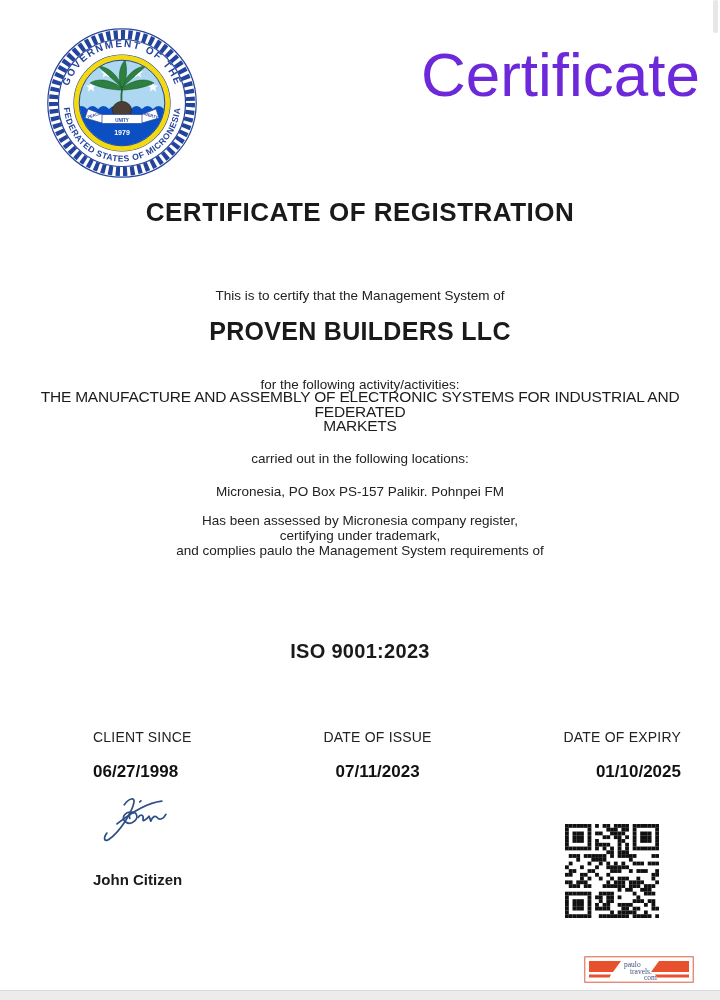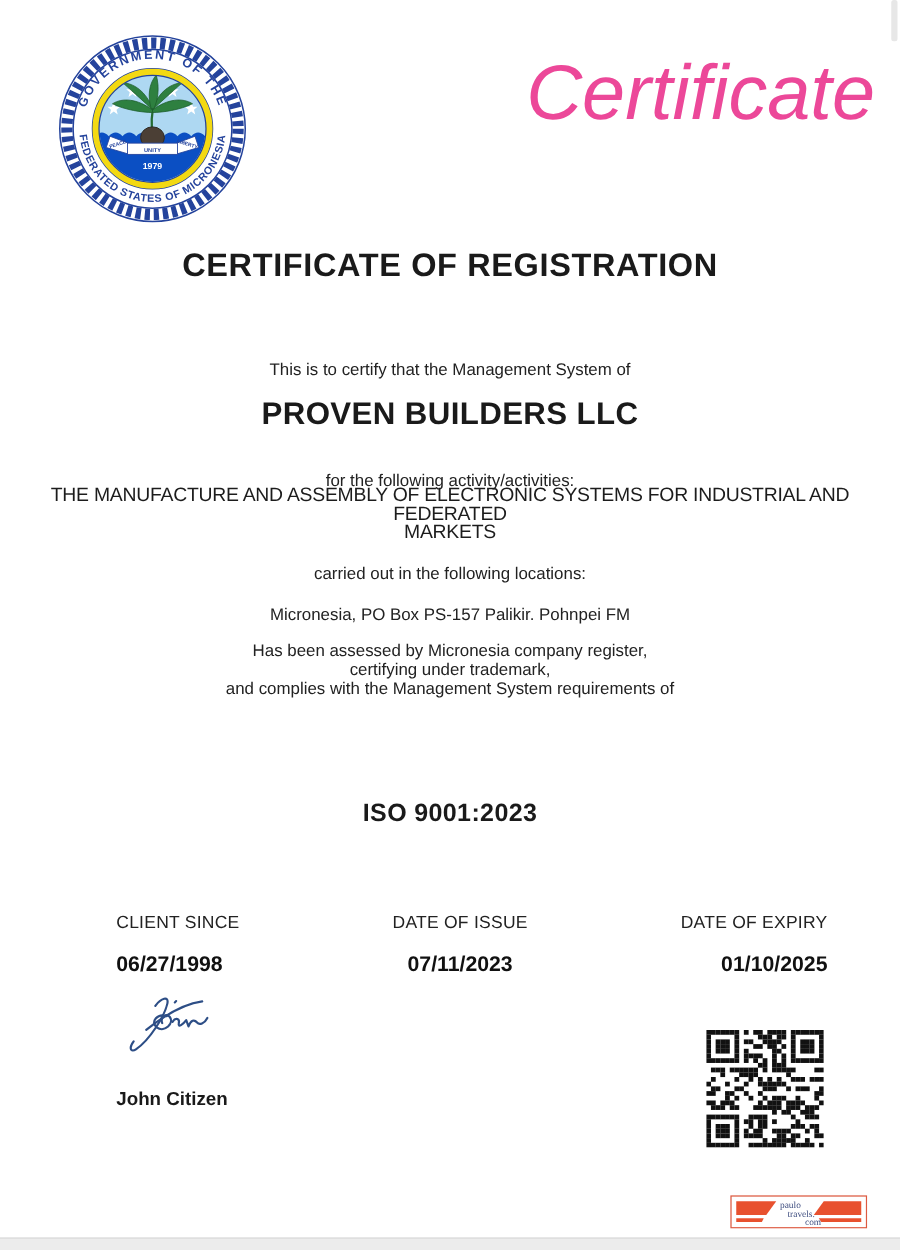--- a/index.html
+++ b/index.html
@@ -7,34 +7,34 @@
     position:relative;width:720px;height:1000px;background:#ffffff;
     font-family:"Liberation Sans",sans-serif;color:#1a1a1a;overflow:hidden;
   }
   .abs{position:absolute;}
   .center{left:0;width:720px;text-align:center;}
 
   .seal{left:46px;top:27px;width:152px;height:152px;}
 
   .script-title{
     top:44px;right:20px;text-align:right;
-    font-size:62px;font-style:italic;font-weight:400;
-    color:#ec4899;letter-spacing:0px;line-height:1;
+    font-size:62px;font-weight:400;
+    color:#6d28d9;letter-spacing:0px;line-height:1;
   }
   .main-heading{top:197px;font-size:26px;font-weight:bold;letter-spacing:.5px;}
   .certify-line{top:288px;font-size:13.5px;color:#222;}
   .company-name{top:317px;font-size:25px;font-weight:bold;letter-spacing:.3px;}
   .activity-intro{top:377px;font-size:13.5px;color:#222;}
   .activity-lines{top:390px;font-size:15.5px;line-height:14.6px;letter-spacing:-.2px;color:#1c1c1c;}
   .locations-intro{top:451px;font-size:13.5px;color:#222;}
   .location-line{top:484px;font-size:13.5px;color:#222;}
   .assessment-lines{top:514px;font-size:13.5px;line-height:14.9px;color:#222;}
   .standard-line{top:640px;font-size:20px;font-weight:bold;letter-spacing:.3px;}
 
-  .dates-row{top:729px;left:0;width:720px;padding:0 58px 0 93px;box-sizing:border-box;
+  .dates-row{top:729px;left:0;width:720px;padding:0 39px 0 93px;box-sizing:border-box;
     display:flex;justify-content:space-between;}
   .date-col{display:flex;flex-direction:column;gap:17px;}
   .date-col .lbl{font-size:14px;letter-spacing:.2px;color:#222;}
   .date-col .val{font-size:17px;font-weight:bold;color:#111;}
   .col-left{text-align:left;}
   .col-center{text-align:center;}
   .col-right{text-align:right;}
 
   .signature{left:92px;top:791px;width:92px;height:64px;}
   .signatory-name{left:93px;top:871px;font-size:15px;font-weight:bold;}
@@ -115,21 +115,21 @@
     <div>FEDERATED</div>
     <div>MARKETS</div>
   </div>
 
   <div class="abs center locations-intro">carried out in the following locations:</div>
   <div class="abs center location-line">Micronesia, PO Box PS-157 Palikir. Pohnpei FM</div>
 
   <div class="abs center assessment-lines">
     <div>Has been assessed by Micronesia company register,</div>
     <div>certifying under trademark,</div>
-    <div>and complies with the Management System requirements of</div>
+    <div>and complies paulo the Management System requirements of</div>
   </div>
 
   <div class="abs center standard-line">ISO 9001:2023</div>
 
   <div class="abs dates-row">
     <div class="date-col col-left">
       <div class="lbl">CLIENT SINCE</div>
       <div class="val">06/27/1998</div>
     </div>
     <div class="date-col col-center">

